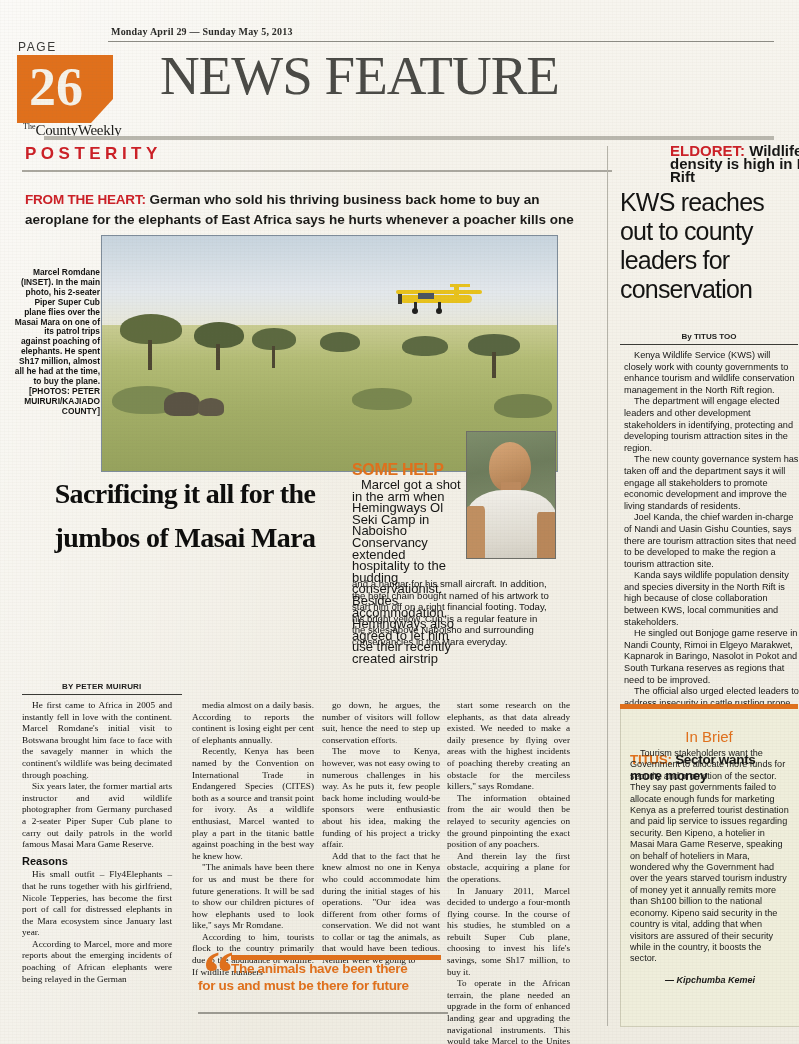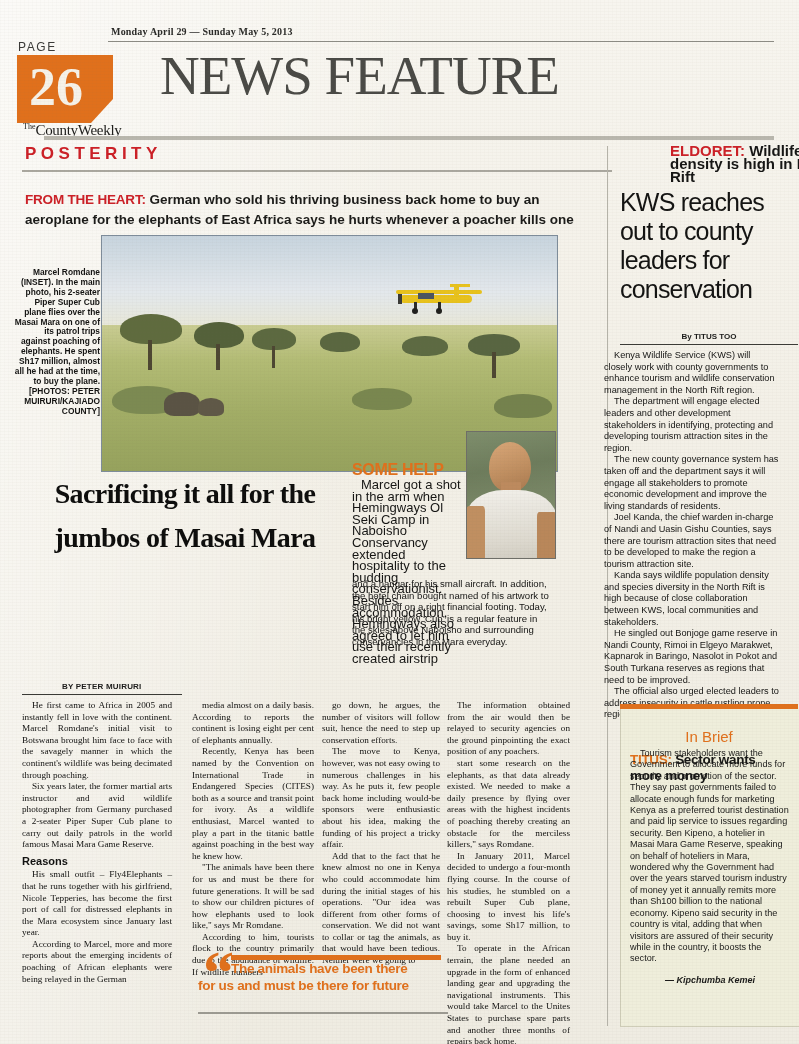--- a/index.html
+++ b/index.html
@@ -199,21 +199,21 @@
   .rail-head{
     position:absolute;left:620px;top:188px;width:178px;
     font-size:25px;line-height:29px;font-weight:400;color:#131312;letter-spacing:-.8px;
   }
   .rail-byline{
     position:absolute;left:620px;top:332px;width:178px;text-align:center;
     font-size:8px;font-weight:700;color:#1a1a19;
   }
   .rail-byline-rule{position:absolute;left:620px;top:344px;width:178px;height:1px;background:#3a3a36;}
   .rail-body{
-    position:absolute;left:604px;top:350px;width:176px;
+    position:absolute;left:624px;top:350px;width:176px;
     font-size:9.2px;line-height:11.6px;color:#141413;font-weight:500;
   }
   .rail-body p{margin:0;text-indent:10px;}
 
   
   .brief{
     position:absolute;left:620px;top:708px;width:178px;height:318px;
     background:#efeedb;
     border-left:1px solid #cfcdb8;border-right:1px solid #cfcdb8;border-bottom:1px solid #cfcdb8;
   }
@@ -327,22 +327,23 @@
       <p>According to him, tourists flock to the country primarily due to the abundance of wildlife. If wildlife numbers</p>
     </div>
 
     <div class="col col3">
       <p>go down, he argues, the number of visitors will follow suit, hence the need to step up conservation efforts.</p>
       <p>The move to Kenya, however, was not easy owing to numerous challenges in his way. As he puts it, few people back home including would-be sponsors were enthusiastic about his idea, making the funding of his project a tricky affair.</p>
       <p>Add that to the fact that he knew almost no one in Kenya who could accommodate him during the initial stages of his operations. "Our idea was different from other forms of conservation. We did not want to collar or tag the animals, as that would have been tedious. Neither were we going to</p>
     </div>
 
     <div class="col col4">
+      <p>start some research on the elephants, as that data already existed. We needed to make a daily presence by flying over areas with the highest incidents of poaching thereby creating an obstacle for the merciless killers," says Romdane.</p>
       <p>The information obtained from the air would then be relayed to security agencies on the ground pinpointing the exact position of any poachers.</p>
-      <p>start some research on the elephants, as that data already existed. We needed to make a daily presence by flying over areas with the highest incidents of poaching thereby creating an obstacle for the merciless killers," says Romdane.</p>
+      <p>And therein lay the first obstacle, acquiring a plane for the operations.</p>
       <p>In January 2011, Marcel decided to undergo a four-month flying course. In the course of his studies, he stumbled on a rebuilt Super Cub plane, choosing to invest his life's savings, some Sh17 million, to buy it.</p>
       <p>To operate in the African terrain, the plane needed an upgrade in the form of enhanced landing gear and upgrading the navigational instruments. This would take Marcel to the Unites States to purchase spare parts and another three months of repairs back home.</p>
     </div>
 
     <div class="pq-mark">“</div>
     <div class="pq-bar"></div>
     <div class="pq-text">
       <span>The animals have been there</span>
       <span class="l2">for us and must be there for future</span>
     </div>

